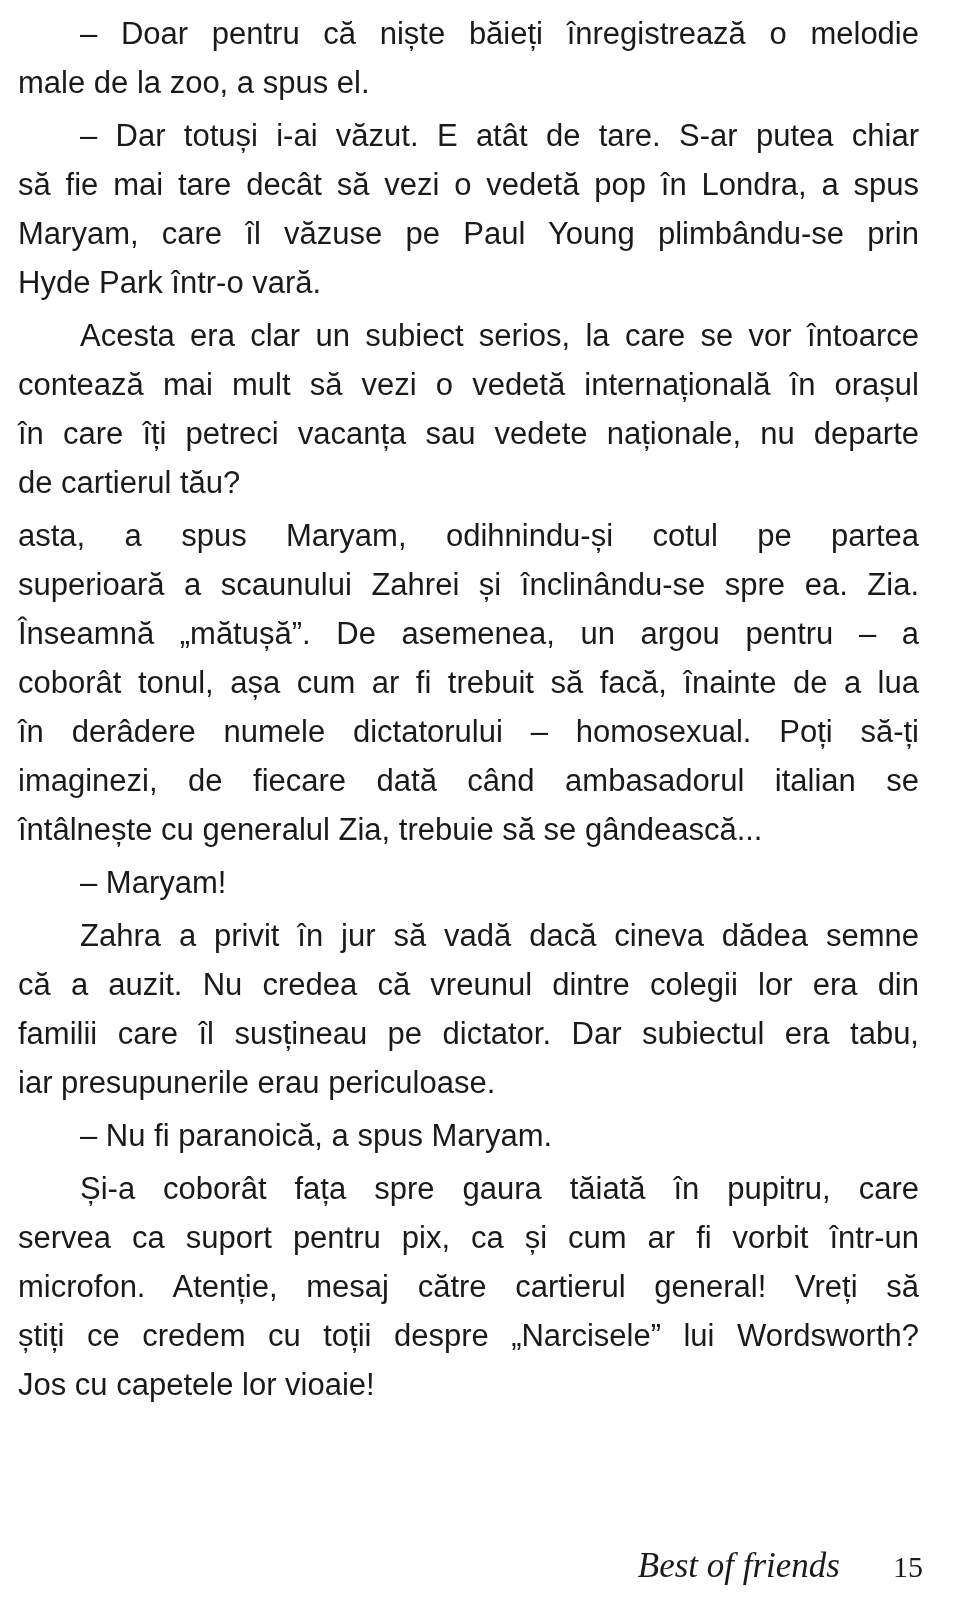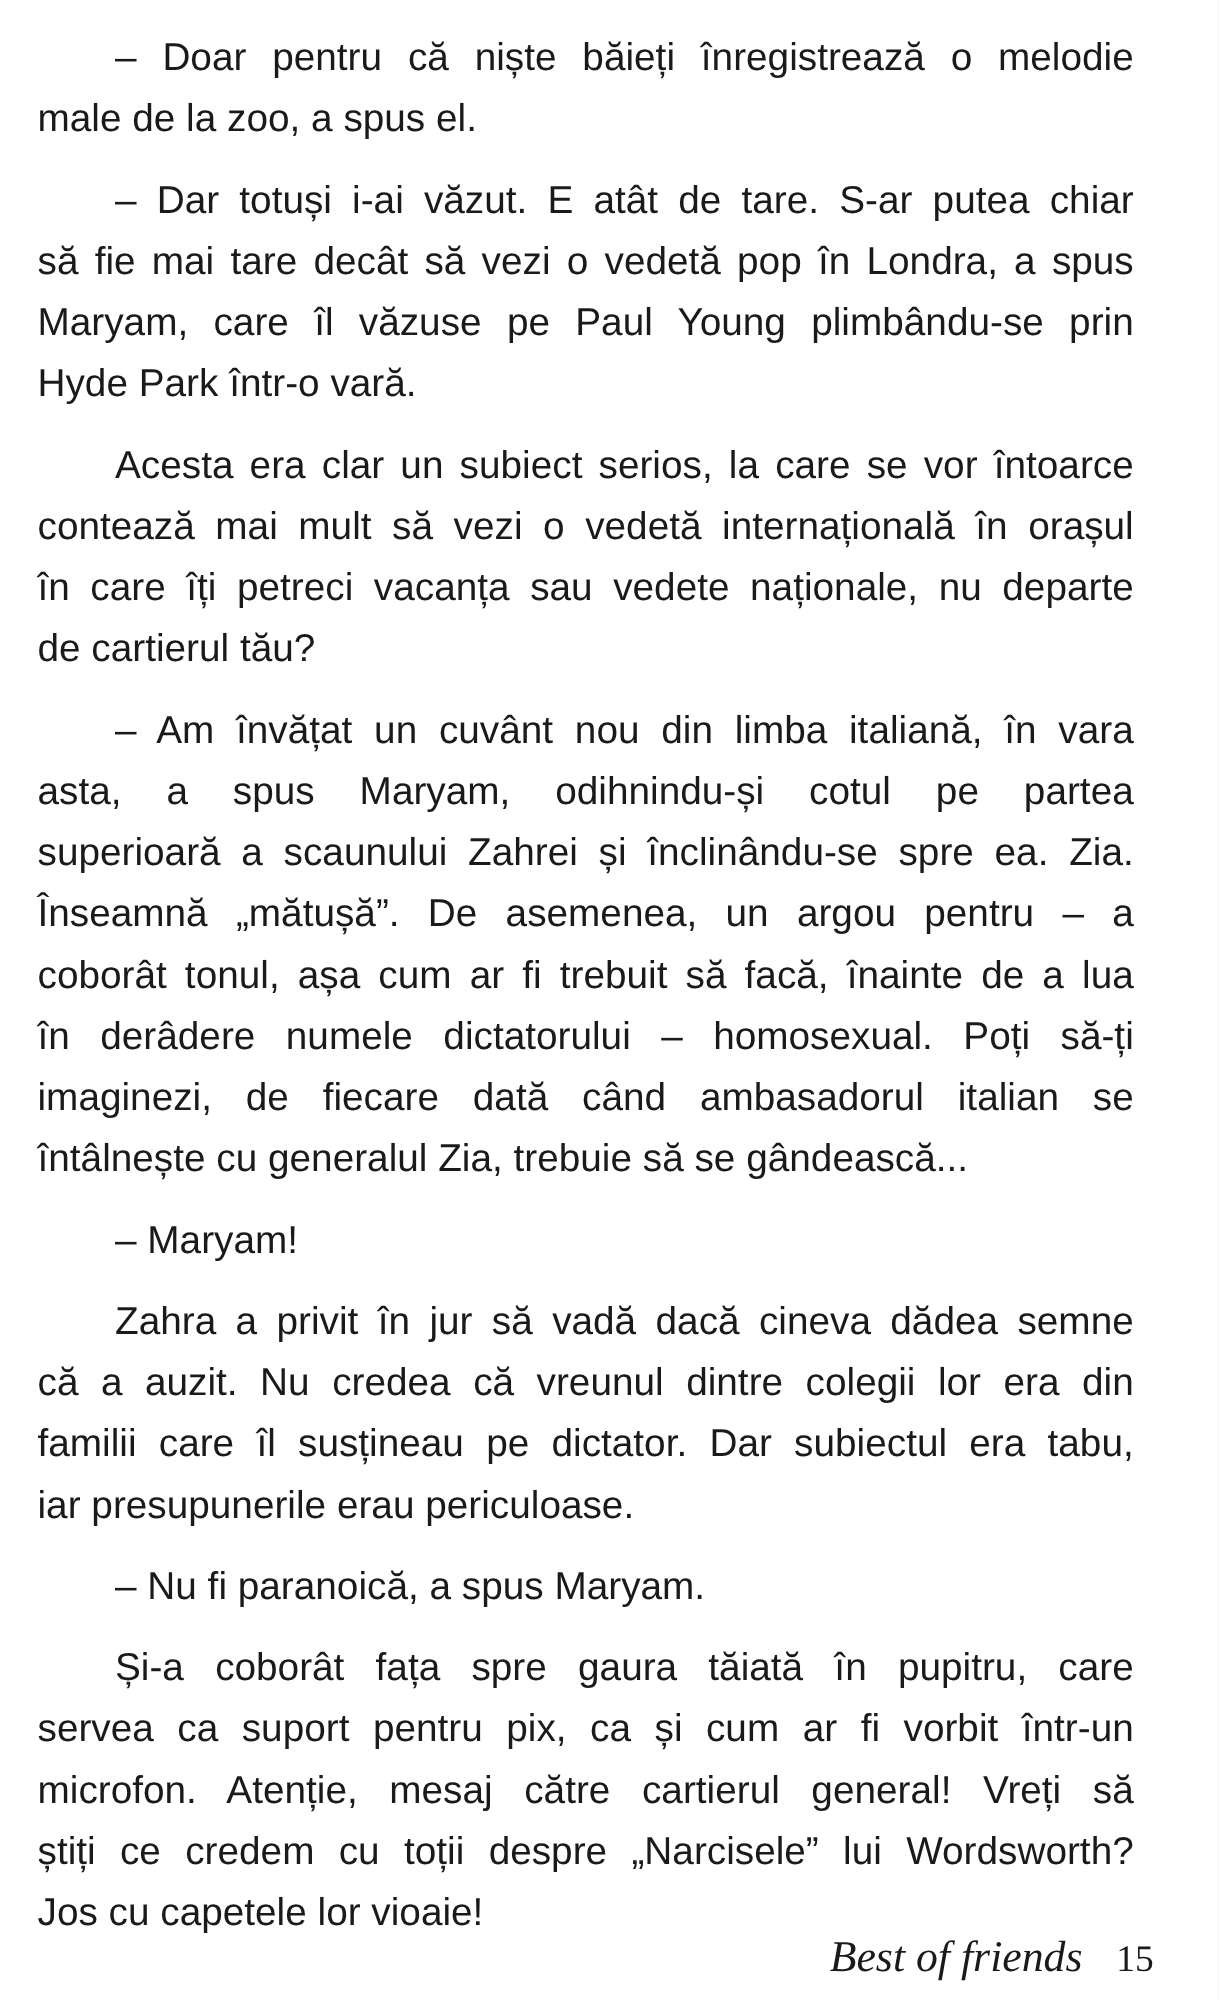--- a/index.html
+++ b/index.html
@@ -8,34 +8,34 @@
     width:975px; height:1600px;
     background:#ffffff;
     box-sizing:border-box;
     padding:5px 52px 0 14px;
     font-family:"Liberation Sans", sans-serif;
     font-size:31px;
     line-height:49px;
     color:#1a1a1a;
     overflow:hidden;
   }
-  .para { margin:16px; }
+  .para { margin:4px; }
   .ln {
     text-align:justify;
     text-align-last:justify;
   }
   .ln.end { text-align-last:left; }
   .ln.ind { text-indent:62px; }
   .footer {
     position:absolute;
     top:1546px;
     right:52px;
     display:flex;
     align-items:baseline;
-    gap:27px;
+    gap:53px;
     font-family:"Liberation Serif", serif;
     color:#1a1a1a;
     white-space:nowrap;
   }
   .footer .title { font-style:italic; font-size:35px; line-height:40px; }
   .footer .num { font-size:30px; line-height:40px; }
 </style>
 </head>
 <body>
 
@@ -54,21 +54,20 @@
   </div>
 
   <div class="para">
     <div class="ln ind">Acesta era clar un subiect serios, la care se vor întoarce</div>
     <div class="ln">contează mai mult să vezi o vedetă internațională în orașul</div>
     <div class="ln">în care îți petreci vacanța sau vedete naționale, nu departe</div>
     <div class="ln end">de cartierul tău?</div>
   </div>
 
   <div class="para">
-    <div class="ln ind">– Am învățat un cuvânt nou din limba italiană, în vara</div>
     <div class="ln">asta, a spus Maryam, odihnindu-și cotul pe partea</div>
     <div class="ln">superioară a scaunului Zahrei și înclinându-se spre ea. Zia.</div>
     <div class="ln">Înseamnă „mătușă”. De asemenea, un argou pentru – a</div>
     <div class="ln">coborât tonul, așa cum ar fi trebuit să facă, înainte de a lua</div>
     <div class="ln">în derâdere numele dictatorului – homosexual. Poți să-ți</div>
     <div class="ln">imaginezi, de fiecare dată când ambasadorul italian se</div>
     <div class="ln end">întâlnește cu generalul Zia, trebuie să se gândească...</div>
   </div>
 
   <div class="para">

